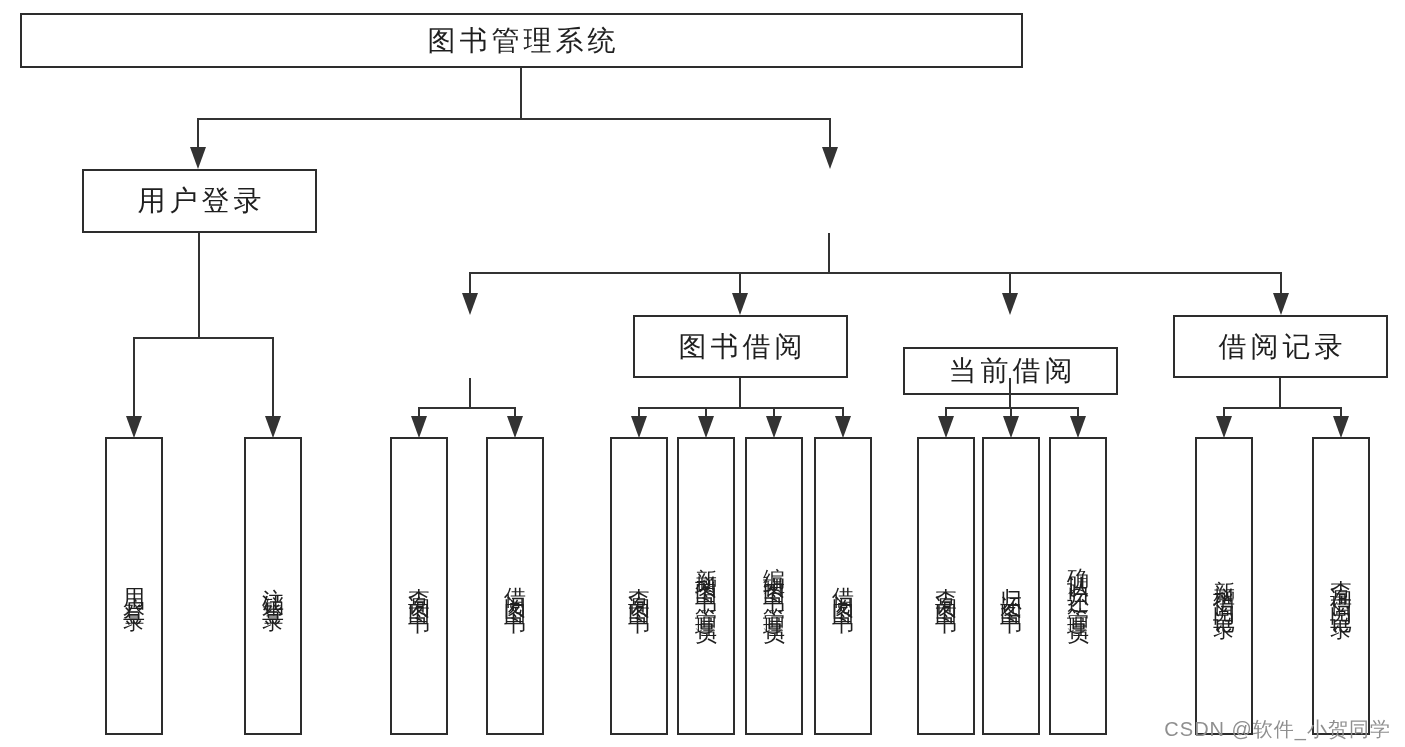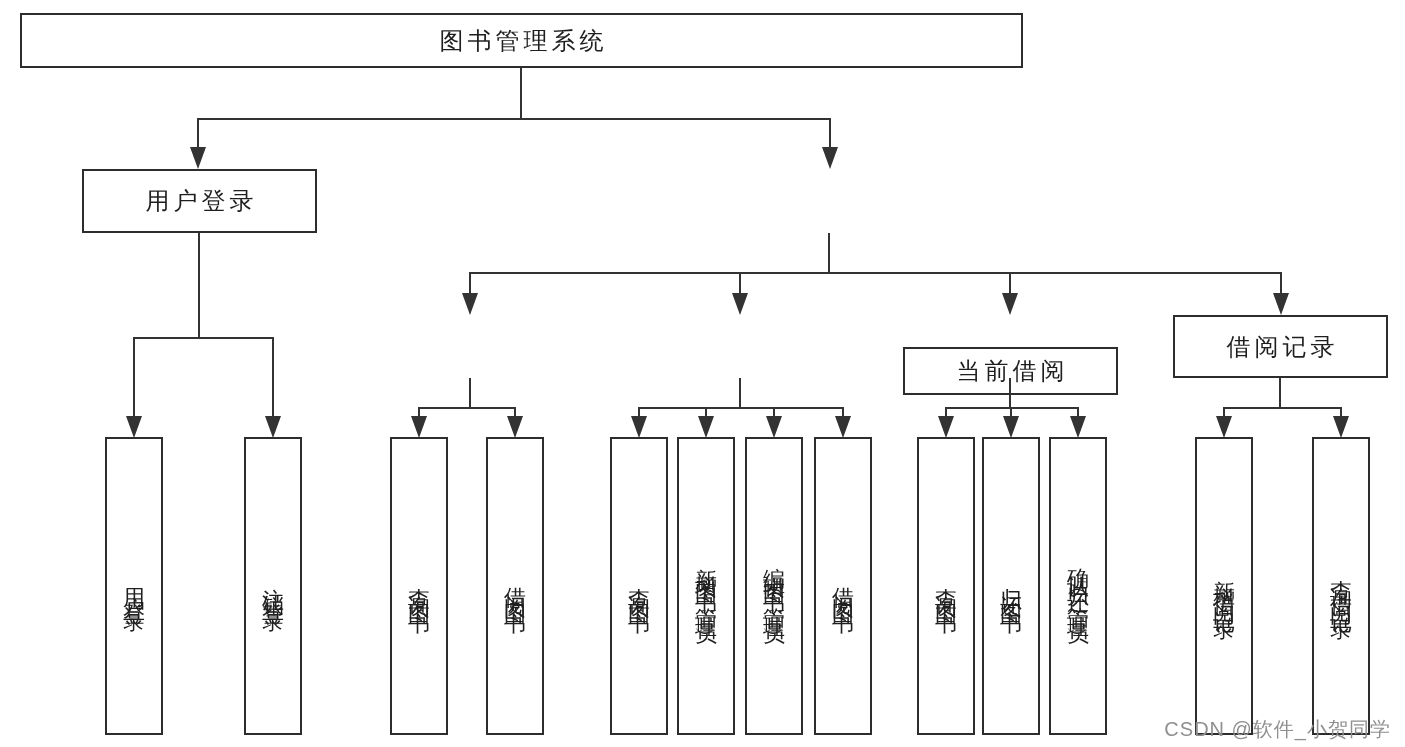--- a/index.html
+++ b/index.html
@@ -1,20 +1,20 @@
 <!DOCTYPE html>
 <html><head>
 <meta charset="utf-8">
 <style>
   html,body{margin:0;padding:0;background:#ffffff;}
   .canvas{position:relative;width:1405px;height:747px;background:#ffffff;overflow:hidden;
           font-family:"Liberation Sans","DejaVu Sans",sans-serif;color:#1f1f1f;}
   .box{position:absolute;box-sizing:border-box;border:2px solid #2d2d2d;background:#ffffff;
        display:flex;align-items:center;justify-content:center;}
-  .hbox .lbl{font-size:24px;letter-spacing:4px;text-indent:4px;white-space:nowrap;}
+  .hbox .lbl{font-size:28px;letter-spacing:4px;text-indent:4px;white-space:nowrap;}
   .vbox{width:58px;top:437px;height:298px;}
   .vbox .lbl{writing-mode:vertical-rl;text-orientation:mixed;font-size:22px;letter-spacing:8px;
              line-height:1;white-space:nowrap;}
   .vline{position:absolute;width:2px;background:#333333;}
   .hline{position:absolute;height:2px;background:#333333;}
   .arw{position:absolute;width:0;height:0;border-left:8px solid transparent;
        border-right:8px solid transparent;border-top:22px solid #333333;}
   .watermark{position:absolute;top:716px;right:14px;font-size:20px;color:#8f8f8f;
              letter-spacing:1px;z-index:5;white-space:nowrap;}
 </style>
@@ -49,20 +49,23 @@
   <div class="hline" style="left:469px;top:272px;width:813px;"></div>
   <div class="vline" style="left:469px;top:272px;height:22px;"></div>
   <div class="arw" style="left:462px;top:293px;"></div>
   <div class="vline" style="left:739px;top:272px;height:22px;"></div>
   <div class="arw" style="left:732px;top:293px;"></div>
   <div class="vline" style="left:1009px;top:272px;height:22px;"></div>
   <div class="arw" style="left:1002px;top:293px;"></div>
   <div class="vline" style="left:1280px;top:272px;height:22px;"></div>
   <div class="arw" style="left:1273px;top:293px;"></div>
 
+  <div class="box hbox" style="left:633px;top:315px;width:215px;height:63px;">
+    <span class="lbl">图书借阅</span>
+  </div>
   <div class="box hbox" style="left:903px;top:315px;width:215px;height:48px;margin-top:32px;">
     <span class="lbl">当前借阅</span>
   </div>
   <div class="box hbox" style="left:1173px;top:315px;width:215px;height:63px;">
     <span class="lbl">借阅记录</span>
   </div>
 
   <div class="vline" style="left:469px;top:378px;height:29px;"></div>
   <div class="hline" style="left:418px;top:407px;width:98px;"></div>
   <div class="vline" style="left:418px;top:407px;height:10px;"></div>

